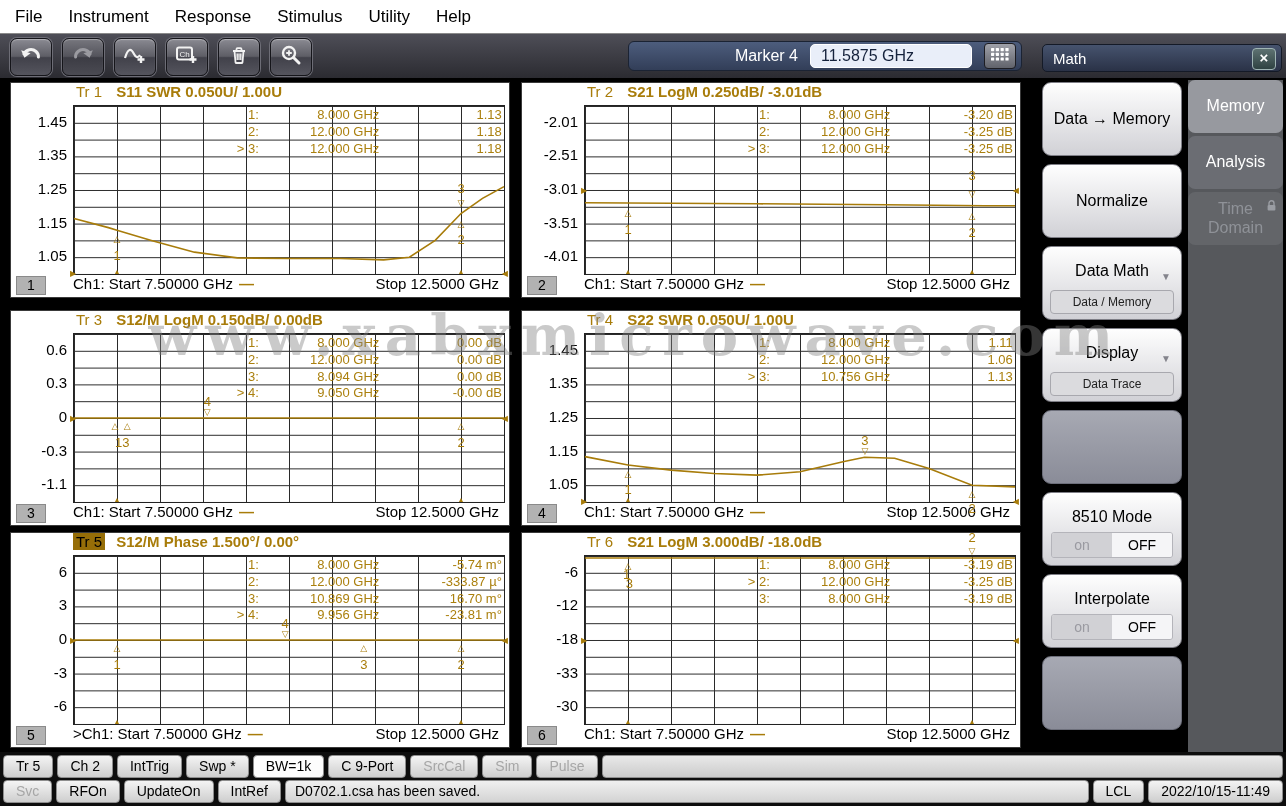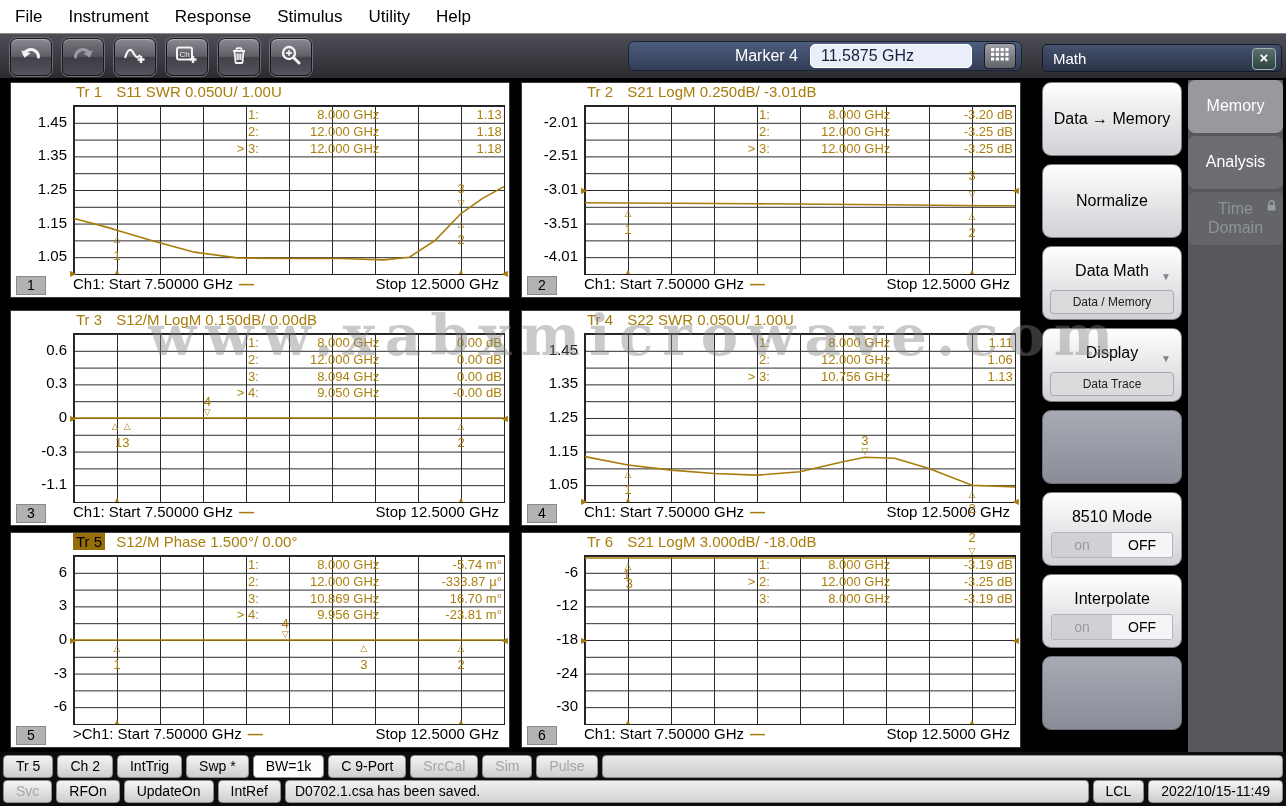--- a/index.html
+++ b/index.html
@@ -62,21 +62,21 @@
   .toggle-on{flex:1;background:#d1d1d5;color:#9a9aa1;font-size:14px;text-align:center;line-height:24px;}
   .toggle-off{flex:1;background:#f5f5f7;color:#000;font-size:14px;text-align:center;line-height:24px;}
   .math-btn.empty{background:linear-gradient(#a7a9b3,#8a8c98);border-color:#6d6f7b;}
 
   
   .plot-panel{position:absolute;width:500px;height:216px;background:#fff;border:1px solid #3a3a3a;
               box-sizing:border-box;z-index:1;}
   .plot-title{position:absolute;left:62px;top:0;height:21px;font-size:15px;color:#a87c0a;white-space:nowrap;}
   .tr-label{display:inline-block;padding:0 3px;}
   .tr-label.active{background:#966e08;color:#000;}
-  .tr-desc{margin-left:11px;}
+  .tr-desc{margin-left:11px;font-weight:bold;}
   .plot-grid{position:absolute;left:62px;top:22px;width:430px;height:168px;border:1px solid #222;
              background-image:linear-gradient(to right,#2a2a2a 1px,transparent 1px),
                               linear-gradient(to bottom,#2a2a2a 1px,transparent 1px);
              background-size:10% 10%;}
   .ylab{position:absolute;left:2px;width:54px;text-align:right;font-size:15px;color:#000;}
   .trace-svg{position:absolute;left:0;top:0;width:100%;height:100%;overflow:visible;}
   .mt-row{position:absolute;left:0;width:100%;height:17px;font-size:13px;color:#ab800e;white-space:nowrap;z-index:2;}
   .mt-num{position:absolute;left:0;width:43%;text-align:right;}
   .mt-freq{position:absolute;left:43%;width:28%;text-align:right;}
   .mt-val{position:absolute;left:71%;width:28.5%;text-align:right;}
@@ -454,21 +454,21 @@
       </div>
       <div class="chan-num">5</div>
       <div class="ch-label"><span>&gt;Ch1:  Start  7.50000 GHz</span><span class="ch-dash">—</span></div>
       <div class="stop-label">Stop  12.5000 GHz</div>
     </div>
     <div class="plot-panel" style="left: 521px; top: 532px;">
       <div class="plot-title"><span class="tr-label">Tr 6</span><span class="tr-desc">S21 LogM 3.000dB/ -18.0dB</span></div>
       <span class="ylab" style="top: 29.8px;">-6</span>
       <span class="ylab" style="top: 63.4px;">-12</span>
       <span class="ylab" style="top: 97px;">-18</span>
-      <span class="ylab" style="top: 130.6px;">-24</span>
+      <span class="ylab" style="top: 130.6px;">-33</span>
       <span class="ylab" style="top: 164.2px;">-30</span>
       <div class="plot-grid">
         <svg viewBox="0 0 100 100" preserveAspectRatio="none" class="trace-svg">
           <polyline points="0.0,1.2 100.0,1.2" fill="none" stroke="#a87c0a" stroke-width="1.6" vector-effect="non-scaling-stroke"></polyline>
         </svg>
         <div class="mt-row" style="top: 1px;">
           <span class="mt-num">1:</span>
           <span class="mt-freq">8.000 GHz</span>
           <span class="mt-val">-3.19 dB</span>
         </div>

